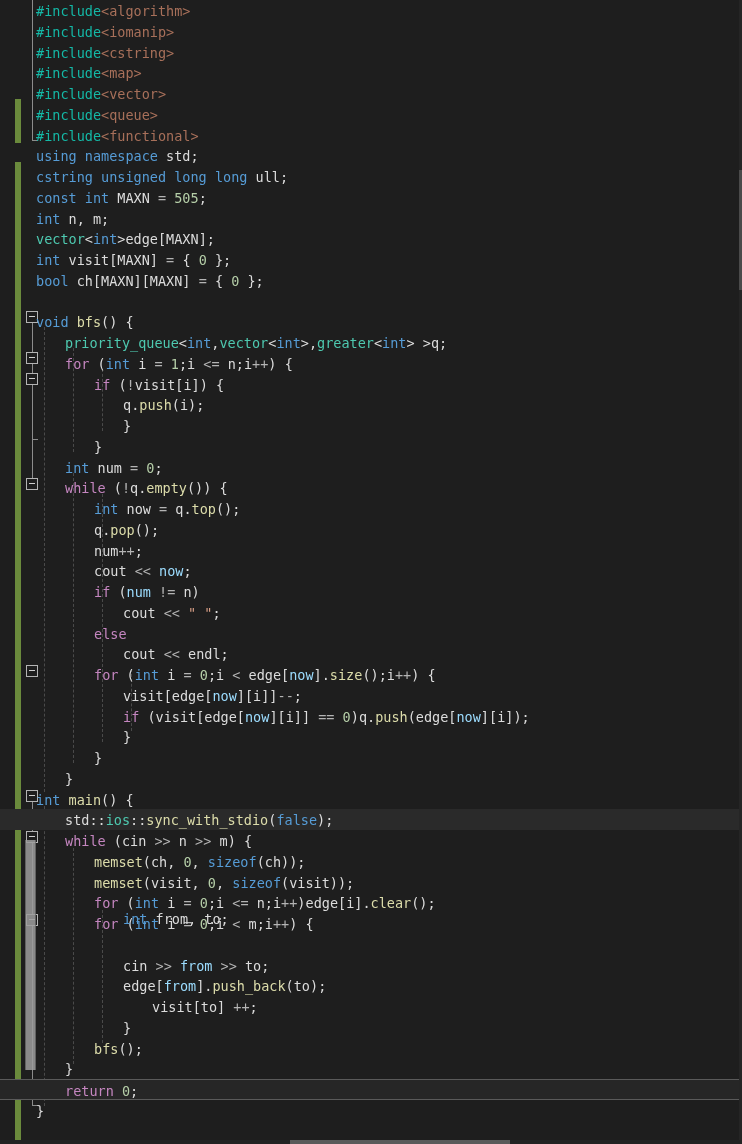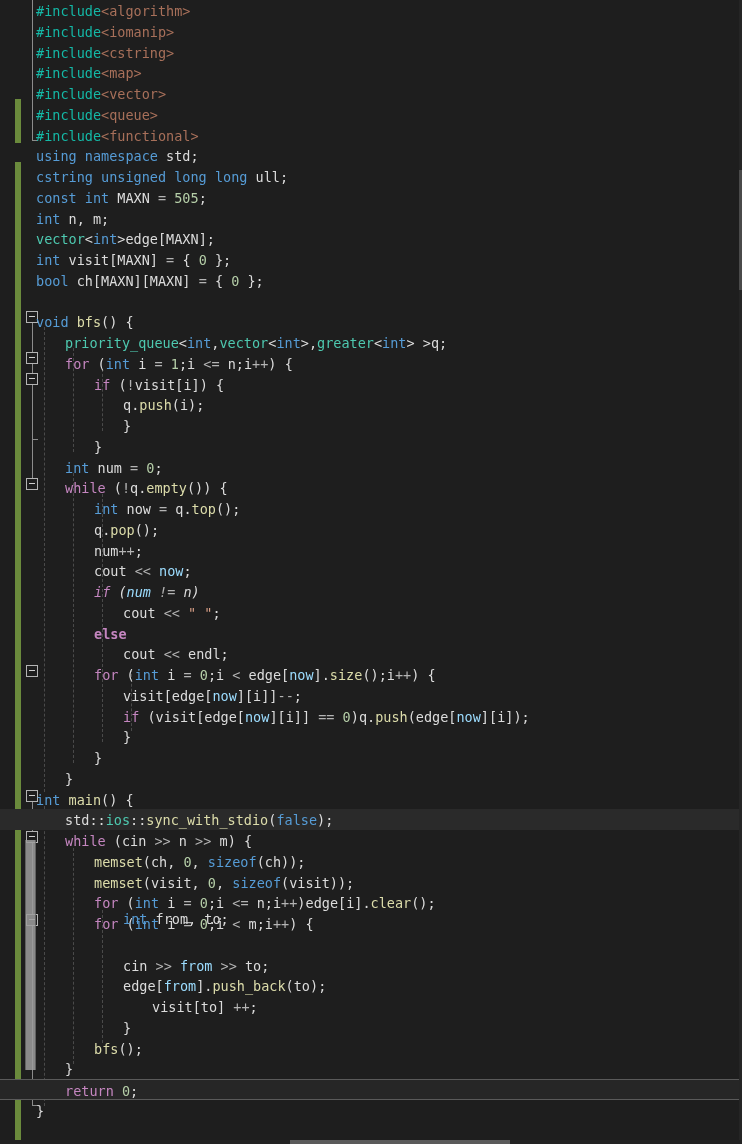--- a/index.html
+++ b/index.html
@@ -218,23 +218,23 @@
       <div class="line" style="top: 373.5px;"><span class="txt" style="padding-left: 58px;"><span class="t-ctl">if</span><span class="t-id"> </span><span class="t-punct">(</span><span class="t-op">!</span><span class="t-id">visit</span><span class="t-punct">[</span><span class="t-id">i</span><span class="t-punct">])</span><span class="t-id"> </span><span class="t-brace">{</span></span></div>
       <div class="line" style="top: 394.25px;"><span class="txt" style="padding-left: 87px;"><span class="t-id">q</span><span class="t-punct">.</span><span class="t-fn">push</span><span class="t-punct">(</span><span class="t-id">i</span><span class="t-punct">);</span></span></div>
       <div class="line" style="top: 415px;"><span class="txt" style="padding-left: 87px;"><span class="t-brace">}</span></span></div>
       <div class="line" style="top: 435.75px;"><span class="txt" style="padding-left: 58px;"><span class="t-brace">}</span></span></div>
       <div class="line" style="top: 456.5px;"><span class="txt" style="padding-left: 29px;"><span class="t-kw">int</span><span class="t-id"> num </span><span class="t-op">=</span><span class="t-id"> </span><span class="t-num">0</span><span class="t-punct">;</span></span></div>
       <div class="line" style="top: 477.25px;"><span class="txt" style="padding-left: 29px;"><span class="t-ctl">while</span><span class="t-id"> </span><span class="t-punct">(</span><span class="t-op">!</span><span class="t-id">q</span><span class="t-punct">.</span><span class="t-fn">empty</span><span class="t-punct">())</span><span class="t-id"> </span><span class="t-brace">{</span></span></div>
       <div class="line" style="top: 498px;"><span class="txt" style="padding-left: 58px;"><span class="t-kw">int</span><span class="t-id"> now </span><span class="t-op">=</span><span class="t-id"> q</span><span class="t-punct">.</span><span class="t-fn">top</span><span class="t-punct">();</span></span></div>
       <div class="line" style="top: 518.75px;"><span class="txt" style="padding-left: 58px;"><span class="t-id">q</span><span class="t-punct">.</span><span class="t-fn">pop</span><span class="t-punct">();</span></span></div>
       <div class="line" style="top: 539.5px;"><span class="txt" style="padding-left: 58px;"><span class="t-id">num</span><span class="t-op">++</span><span class="t-punct">;</span></span></div>
       <div class="line" style="top: 560.25px;"><span class="txt" style="padding-left: 58px;"><span class="t-id">cout</span><span class="t-id"> </span><span class="t-op">&lt;&lt;</span><span class="t-id"> </span><span class="t-var">now</span><span class="t-punct">;</span></span></div>
-      <div class="line" style="top: 581px;"><span class="txt" style="padding-left: 58px; font-style: italic;"><span class="t-ctl">if</span><span class="t-id"> </span><span class="t-punct">(</span><span class="t-var">num</span><span class="t-id"> </span><span class="t-op">!=</span><span class="t-id"> n</span><span class="t-punct">)</span></span></div>
+      <div class="line" style="top: 581px;"><span class="txt" style="padding-left: 58px;"><span class="t-ctl">if</span><span class="t-id"> </span><span class="t-punct">(</span><span class="t-var">num</span><span class="t-id"> </span><span class="t-op">!=</span><span class="t-id"> n</span><span class="t-punct">)</span></span></div>
       <div class="line" style="top: 601.75px;"><span class="txt" style="padding-left: 87px;"><span class="t-id">cout</span><span class="t-id"> </span><span class="t-op">&lt;&lt;</span><span class="t-id"> </span><span class="t-str">" "</span><span class="t-punct">;</span></span></div>
-      <div class="line" style="top: 622.5px; font-weight: bold;"><span class="txt" style="padding-left: 58px;"><span class="t-ctl">else</span></span></div>
+      <div class="line" style="top: 622.5px;"><span class="txt" style="padding-left: 58px;"><span class="t-ctl">else</span></span></div>
       <div class="line" style="top: 643.25px;"><span class="txt" style="padding-left: 87px;"><span class="t-id">cout</span><span class="t-id"> </span><span class="t-op">&lt;&lt;</span><span class="t-id"> endl</span><span class="t-punct">;</span></span></div>
       <div class="line" style="top: 664px;"><span class="txt" style="padding-left: 58px;"><span class="t-ctl">for</span><span class="t-id"> </span><span class="t-punct">(</span><span class="t-kw">int</span><span class="t-id"> i </span><span class="t-op">=</span><span class="t-id"> </span><span class="t-num">0</span><span class="t-punct">;</span><span class="t-id">i </span><span class="t-op">&lt;</span><span class="t-id"> edge</span><span class="t-punct">[</span><span class="t-var">now</span><span class="t-punct">].</span><span class="t-fn">size</span><span class="t-punct">();</span><span class="t-id">i</span><span class="t-op">++</span><span class="t-punct">)</span><span class="t-id"> </span><span class="t-brace">{</span></span></div>
       <div class="line" style="top: 684.75px;"><span class="txt" style="padding-left: 87px;"><span class="t-id">visit</span><span class="t-punct">[</span><span class="t-id">edge</span><span class="t-punct">[</span><span class="t-var">now</span><span class="t-punct">][</span><span class="t-id">i</span><span class="t-punct">]]</span><span class="t-op">--</span><span class="t-punct">;</span></span></div>
       <div class="line" style="top: 705.5px;"><span class="txt" style="padding-left: 87px;"><span class="t-ctl">if</span><span class="t-id"> </span><span class="t-punct">(</span><span class="t-id">visit</span><span class="t-punct">[</span><span class="t-id">edge</span><span class="t-punct">[</span><span class="t-var">now</span><span class="t-punct">][</span><span class="t-id">i</span><span class="t-punct">]]</span><span class="t-id"> </span><span class="t-op">==</span><span class="t-id"> </span><span class="t-num">0</span><span class="t-punct">)</span><span class="t-id">q</span><span class="t-punct">.</span><span class="t-fn">push</span><span class="t-punct">(</span><span class="t-id">edge</span><span class="t-punct">[</span><span class="t-var">now</span><span class="t-punct">][</span><span class="t-id">i</span><span class="t-punct">]);</span></span></div>
       <div class="line" style="top: 726.25px;"><span class="txt" style="padding-left: 87px;"><span class="t-brace">}</span></span></div>
       <div class="line" style="top: 747px;"><span class="txt" style="padding-left: 58px;"><span class="t-brace">}</span></span></div>
       <div class="line" style="top: 767.75px;"><span class="txt" style="padding-left: 29px;"><span class="t-brace">}</span></span></div>
       <div class="line" style="top: 788.5px;"><span class="txt" style="padding-left: 0px;"><span class="t-kw">int</span><span class="t-id"> </span><span class="t-fn">main</span><span class="t-punct">()</span><span class="t-id"> </span><span class="t-brace">{</span></span></div>
       <div class="line current" style="top: 809.25px;"><span class="txt" style="padding-left: 29px;"><span class="t-id">std</span><span class="t-punct">::</span><span class="t-type">ios</span><span class="t-punct">::</span><span class="t-fn">sync_with_stdio</span><span class="t-punct">(</span><span class="t-kw">false</span><span class="t-punct">);</span></span></div>
       <div class="line" style="top: 830px;"><span class="txt" style="padding-left: 29px;"><span class="t-ctl">while</span><span class="t-id"> </span><span class="t-punct">(</span><span class="t-id">cin</span><span class="t-id"> </span><span class="t-op">&gt;&gt;</span><span class="t-id"> n </span><span class="t-op">&gt;&gt;</span><span class="t-id"> m</span><span class="t-punct">)</span><span class="t-id"> </span><span class="t-brace">{</span></span></div>

